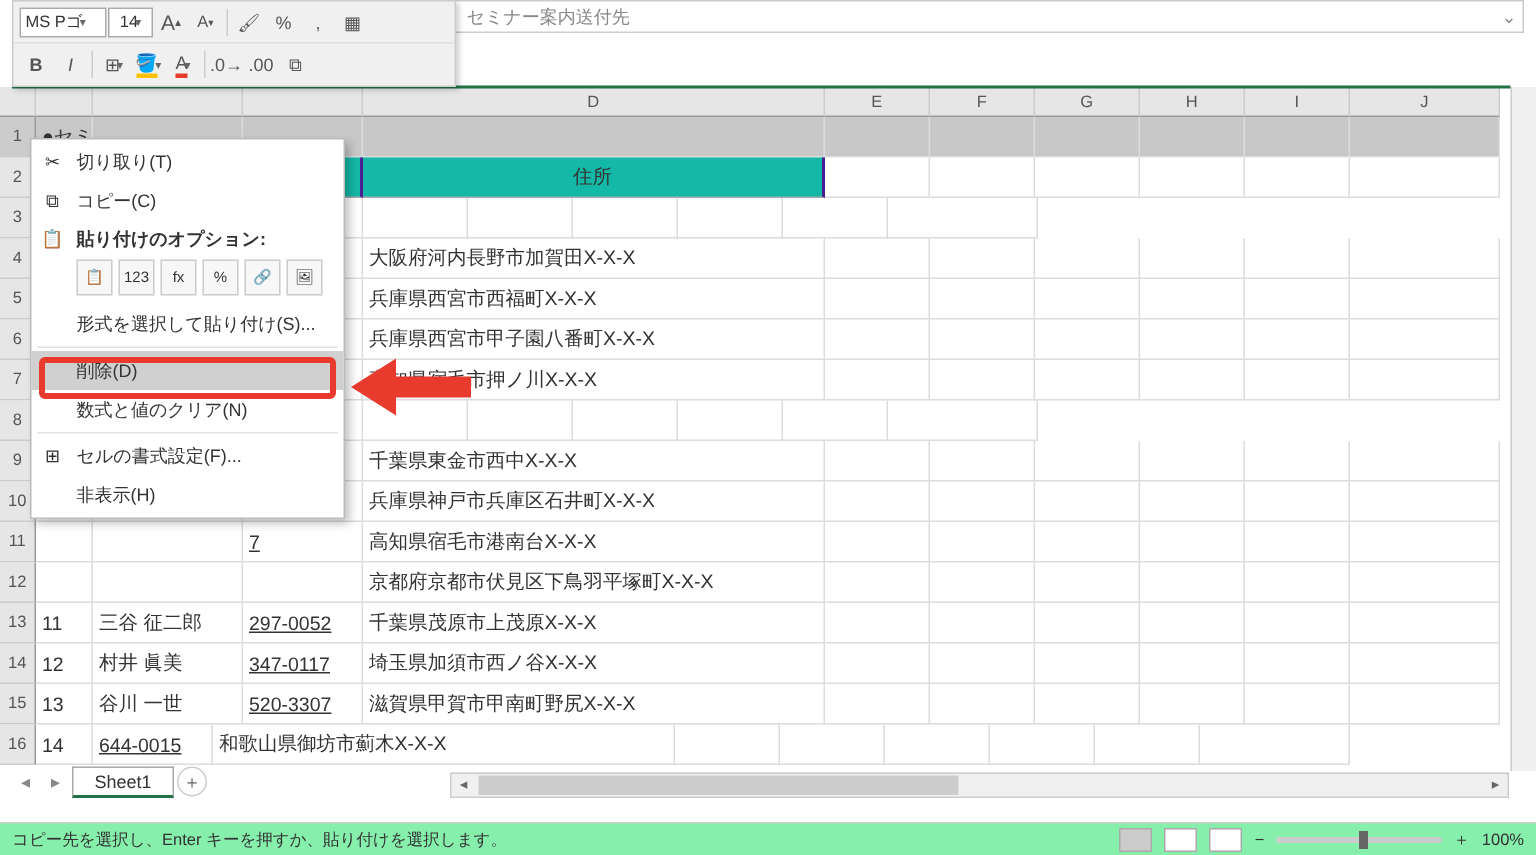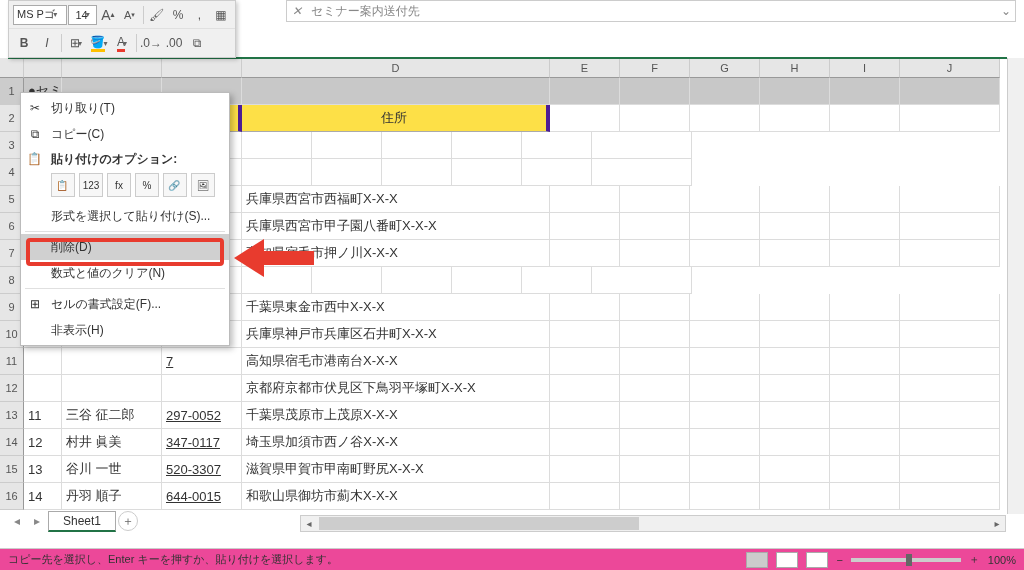--- a/index.html
+++ b/index.html
@@ -1,19 +1,19 @@
 <!DOCTYPE html>
 <html><head>
 <meta charset="utf-8">
 <style>
 * { box-sizing: border-box; margin: 0; padding: 0; font-family: "MS PGothic", "Meiryo", sans-serif; }
 body { background: #fff; width: 1024px; height: 570px; overflow: hidden; position: relative; font-size: 12px; color: #333; }
 
 
-.mini-toolbar { position: absolute; top: 0; left: 8px; width: 228px; background: #f0f0f0; border: 1px solid #ccc; box-shadow: 2px 2px 4px rgba(0,0,0,0.2); z-index: 100; }
+.mini-toolbar { position: absolute; top: 0; left: 8px; width: 296px; background: #f0f0f0; border: 1px solid #ccc; box-shadow: 2px 2px 4px rgba(0,0,0,0.2); z-index: 100; }
 .mini-row1, .mini-row2 { height: 28px; display: flex; align-items: center; padding: 2px 4px; gap: 1px; }
 .mini-row1 { border-bottom: 1px solid #e0e0e0;}
 .mini-sel { border:1px solid #aaa; background:#fff; height:20px; display:flex; align-items:center; padding:0 3px; font-size:11px;}
 .mini-sel.font { width:58px;} .mini-sel.size { width:30px; justify-content:center;}
 .mini-btn { width:22px; height:22px; display:flex; align-items:center; justify-content:center; font-size:12px; cursor:pointer; color:#555;}
 .mini-sep{ width:1px; height:18px; background:#ccc; margin:0 2px;}
 .dd{ font-size:8px; color:#666; margin-left:-2px;}
 
 
 .formula-bar { position: absolute; top: 0; left: 286px; right: 8px; height: 22px; border: 1px solid #ccc; display: flex; align-items: center; background:#fff; z-index: 5;}
@@ -27,21 +27,21 @@
 .ch{ border-right:1px solid #ccc; border-bottom:1px solid #999; background:#e6e6e6; text-align:center; font-size:11px; color:#555; display:flex; align-items:center; justify-content:center;}
 .ch.corner{ width:24px; background:#e6e6e6;}
 .rows{ }
 .row{ display:flex; height:27px;}
 .rh{ width:24px; border-right:1px solid #999; border-bottom:1px solid #ccc; background:#e6e6e6; text-align:center; font-size:11px; color:#555; display:flex; align-items:center; justify-content:center;}
 .c{ border-right:1px solid #dcdcdc; border-bottom:1px solid #dcdcdc; padding:0 4px; display:flex; align-items:center; font-size:13px; overflow:hidden; white-space:nowrap;}
 
 .row.sel .rh{ background:#ccc;}
 .row.sel .c{ background:#c8c8c8;}
 
-.row.hdr .c{ background:#fde047; border-right:4px solid #4c1d95; border-bottom:1px solid #aaa; justify-content:center; font-weight:normal;}
+.row.hdr .c{ background:#14b8a6; border-right:2px solid #4c1d95; border-bottom:1px solid #aaa; justify-content:center; font-weight:normal;}
 .row.hdr .c.outside{ background:#fff; border-right:1px solid #dcdcdc; border-bottom:1px solid #dcdcdc;}
 .row1 .c:first-of-type{ font-size:15px;}
 
 
 .wA{width:38px;} .wB{width:100px;} .wC{width:80px;text-decoration:underline;} .wD{width:308px;}
 .wE{width:70px;} .wF{width:70px;} .wG{width:70px;} .wH{width:70px;} .wI{width:70px;} .wJ{width:100px;}
 
 
 .ctx{ position:absolute; top:92px; left:20px; width:210px; background:#fff; border:1px solid #bbb; box-shadow:3px 3px 6px rgba(0,0,0,0.25); z-index:90; padding:2px 0;}
 .ctx-item{ height:26px; display:flex; align-items:center; padding:0 8px 0 30px; font-size:12px; cursor:pointer; position:relative;}
@@ -57,21 +57,21 @@
 
 
 .hscroll{ position:absolute; left:300px; right:18px; bottom:38px; height:17px; background:#f0f0f0; border:1px solid #ccc;}
 .hscroll-thumb{ position:absolute; left:18px; top:1px; height:13px; width:320px; background:#cdcdcd;}
 .hscroll-arr{ position:absolute; top:0; width:16px; height:15px; text-align:center; color:#666; font-size:10px; line-height:15px;}
 .hscroll-arr.l{left:0;} .hscroll-arr.r{right:0;}
 .tabs{ position:absolute; left:8px; bottom:38px; height:22px; display:flex; align-items:center; gap:2px;}
 .tab-nav{ width:18px; color:#888; text-align:center; cursor:pointer;}
 .tab{ border:1px solid #aaa; border-bottom:2px solid #217346; background:#fff; padding:2px 14px; font-size:12px; cursor:pointer;}
 .tab-add{ width:20px; height:20px; border:1px solid #ccc; border-radius:50%; display:flex; align-items:center; justify-content:center; color:#666; cursor:pointer;}
-.status{ position:absolute; left:0; right:0; bottom:0; height:22px; background:#ec4899; border-top:1px solid #ccc; display:flex; align-items:center; padding:0 8px; font-size:11px;}
+.status{ position:absolute; left:0; right:0; bottom:0; height:22px; background:#86efac; border-top:1px solid #ccc; display:flex; align-items:center; padding:0 8px; font-size:11px;}
 .status-right{ margin-left:auto; display:flex; align-items:center; gap:8px;}
 .view-btn{ width:22px; height:16px; border:1px solid #aaa; background:#fff; cursor:pointer;}
 .view-btn.active{ background:#ccc;}
 .zoom-slider{ width:110px; height:4px; background:#ccc; position:relative;}
 .zoom-thumb{ position:absolute; left:50%; top:-4px; width:6px; height:12px; background:#666;}
 .vscroll{ position:absolute; right:0; top:58px; bottom:56px; width:17px; background:#f0f0f0; border-left:1px solid #ccc;}
 .grid-edge{ position:absolute; top:57px; left:8px; right:17px; height:2px; background:#217346; z-index:4;}
 </style>
 </head>
 <body>
@@ -173,20 +173,21 @@
         <div class="c wG"></div>
         <div class="c wH"></div>
         <div class="c wI"></div>
         <div class="c wJ"></div>
       </div>
       <div class="row ">
         <div class="rh">4</div>
         <div class="c wA"></div>
         <div class="c wB"></div>
         <div class="c wC">1</div>
+        <div class="c wD">大阪府河内長野市加賀田X-X-X</div>
         <div class="c wE"></div>
         <div class="c wF"></div>
         <div class="c wG"></div>
         <div class="c wH"></div>
         <div class="c wI"></div>
         <div class="c wJ"></div>
       </div>
       <div class="row ">
         <div class="rh">5</div>
         <div class="c wA"></div>
@@ -325,21 +326,20 @@
         <div class="c wE"></div>
         <div class="c wF"></div>
         <div class="c wG"></div>
         <div class="c wH"></div>
         <div class="c wI"></div>
         <div class="c wJ"></div>
       </div>
       <div class="row ">
         <div class="rh">16</div>
         <div class="c wA">14</div>
-        <div class="c wB">丹羽 順子</div>
         <div class="c wC">644-0015</div>
         <div class="c wD">和歌山県御坊市薊木X-X-X</div>
         <div class="c wE"></div>
         <div class="c wF"></div>
         <div class="c wG"></div>
         <div class="c wH"></div>
         <div class="c wI"></div>
         <div class="c wJ"></div>
       </div>
     </div>

